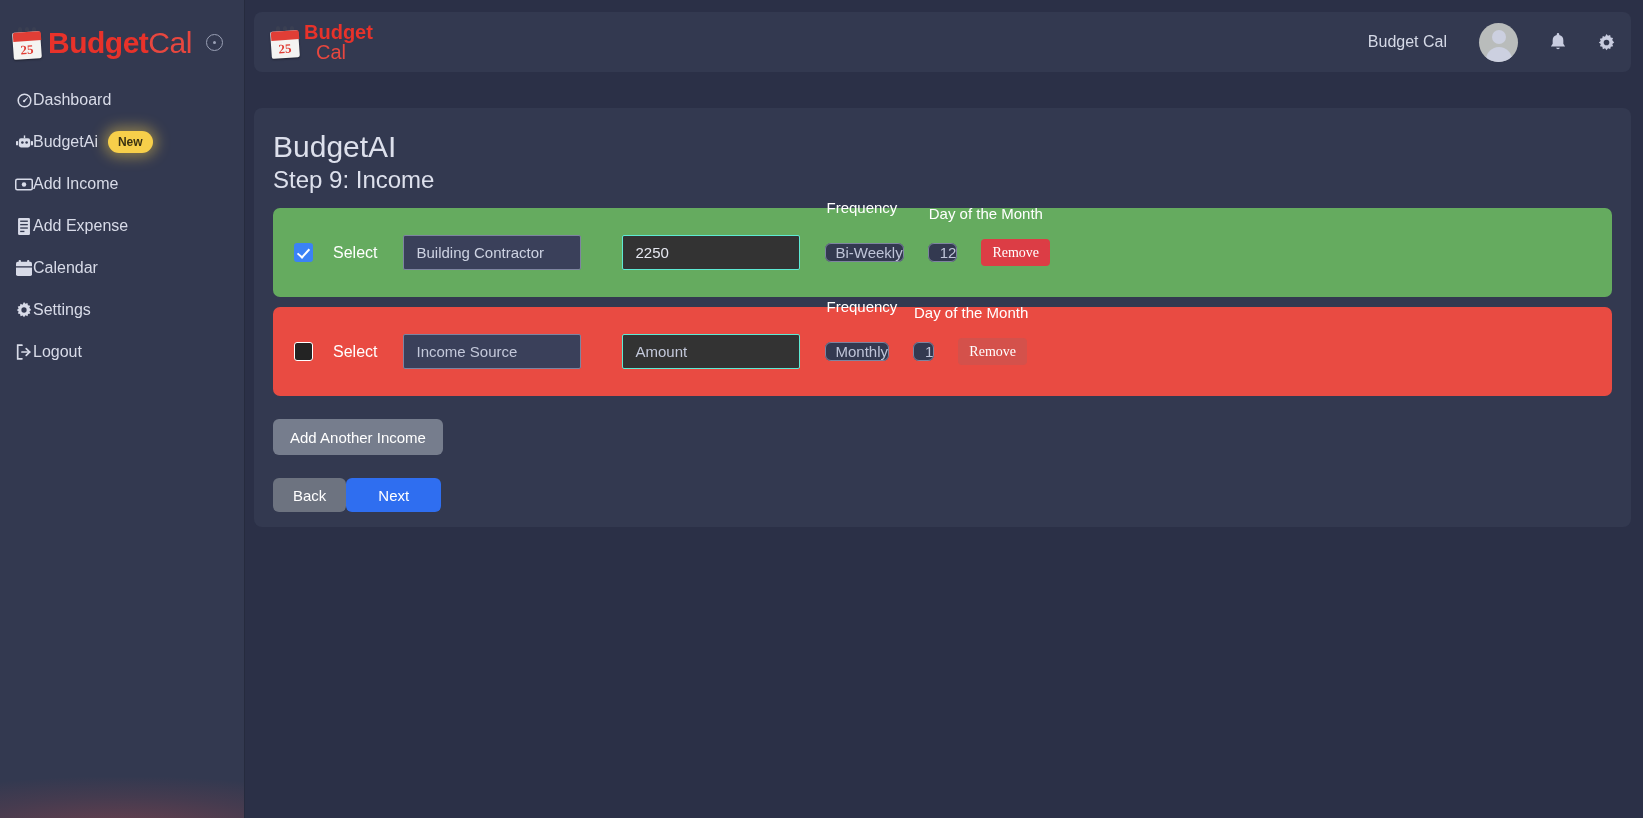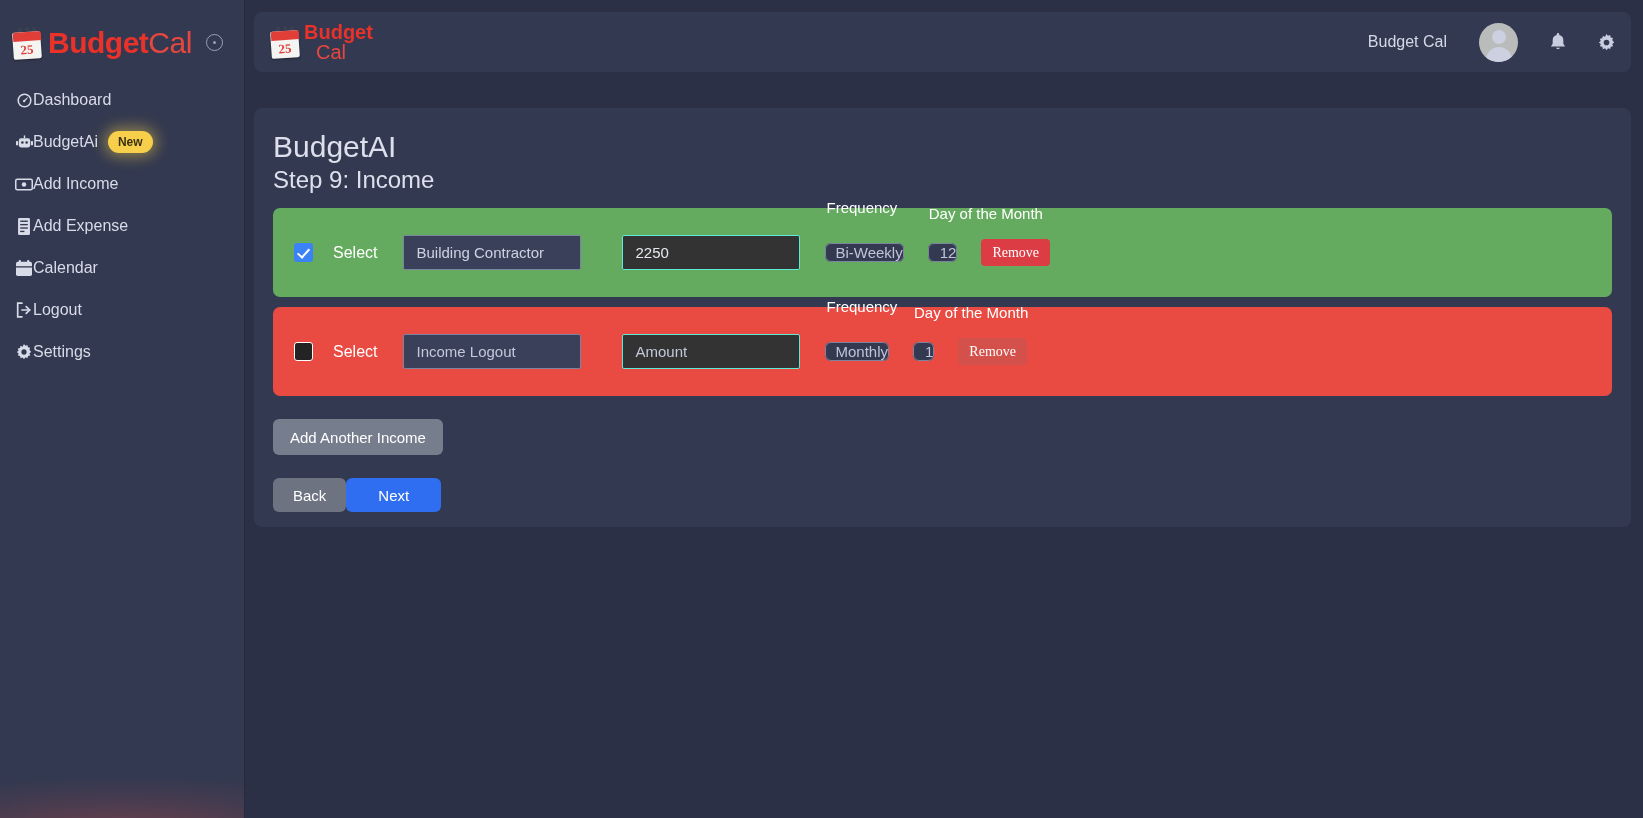--- a/index.html
+++ b/index.html
@@ -285,37 +285,37 @@
           <rect x="3" y="0" width="2.5" height="4" rx="1"></rect>
           <rect x="12.5" y="0" width="2.5" height="4" rx="1"></rect>
           <rect x="0" y="7" width="18" height="1.5" fill="#333950"></rect>
         </svg>
     </span>
     <span>Calendar</span>
   </div>
 
   <div class="nav-item">
     <span class="nicon">
+      <svg width="16" height="16" viewBox="0 0 20 20" fill="currentColor">
+          <path d="M10 0l1.7 2.2 2.6-1 .6 2.8 2.8.6-1 2.6L19 10l-2.2 1.7 1 2.6-2.8.6-.6 2.8-2.6-1L10 19l-1.7-2.2-2.6 1-.6-2.8-2.8-.6 1-2.6L1 10l2.2-1.7-1-2.6 2.8-.6.6-2.8 2.6 1z"></path>
+          <circle cx="10" cy="10" r="3.3" fill="#333950"></circle>
+        </svg>
+    </span>
+    <span>Settings</span>
+  </div>
+
+  <div class="nav-item">
+    <span class="nicon">
       <svg width="17" height="16" viewBox="0 0 20 18" fill="none" stroke="currentColor" stroke-width="2" stroke-linecap="round">
           <path d="M7 1H2v16h5"></path>
           <path d="M12 5l4 4-4 4"></path>
           <path d="M16 9H7"></path>
         </svg>
     </span>
     <span>Logout</span>
-  </div>
-
-  <div class="nav-item">
-    <span class="nicon">
-      <svg width="16" height="16" viewBox="0 0 20 20" fill="currentColor">
-          <path d="M10 0l1.7 2.2 2.6-1 .6 2.8 2.8.6-1 2.6L19 10l-2.2 1.7 1 2.6-2.8.6-.6 2.8-2.6-1L10 19l-1.7-2.2-2.6 1-.6-2.8-2.8-.6 1-2.6L1 10l2.2-1.7-1-2.6 2.8-.6.6-2.8 2.6 1z"></path>
-          <circle cx="10" cy="10" r="3.3" fill="#333950"></circle>
-        </svg>
-    </span>
-    <span>Settings</span>
   </div>
 
   <div id="sidebar-glow"></div>
 </div>
 
 <div id="topbar">
   <div id="topbar-logo">
     <span class="cal-ico">
       <span class="ring r1"></span>
         <span class="ring r2"></span>
@@ -383,21 +383,21 @@
   </div>
 
   
   <div class="income-row row-red">
     <span class="sel-wrap">
       <span class="cb cb-off"></span>
       <span class="sel-label">Select</span>
     </span>
 
     <span class="fld">
-      <span class="inp inp-source" placeholder="Income Source">Income Logout</span>
+      <span class="inp inp-source" placeholder="Income Source">Income Source</span>
     </span>
 
     <span class="fld">
       <span class="inp inp-amount" placeholder="Amount">Amount</span>
     </span>
 
     <span class="fld freq-wrap">
       <span class="lbl">Frequency</span>
       <span class="sel-box">Monthly</span>
     </span>

